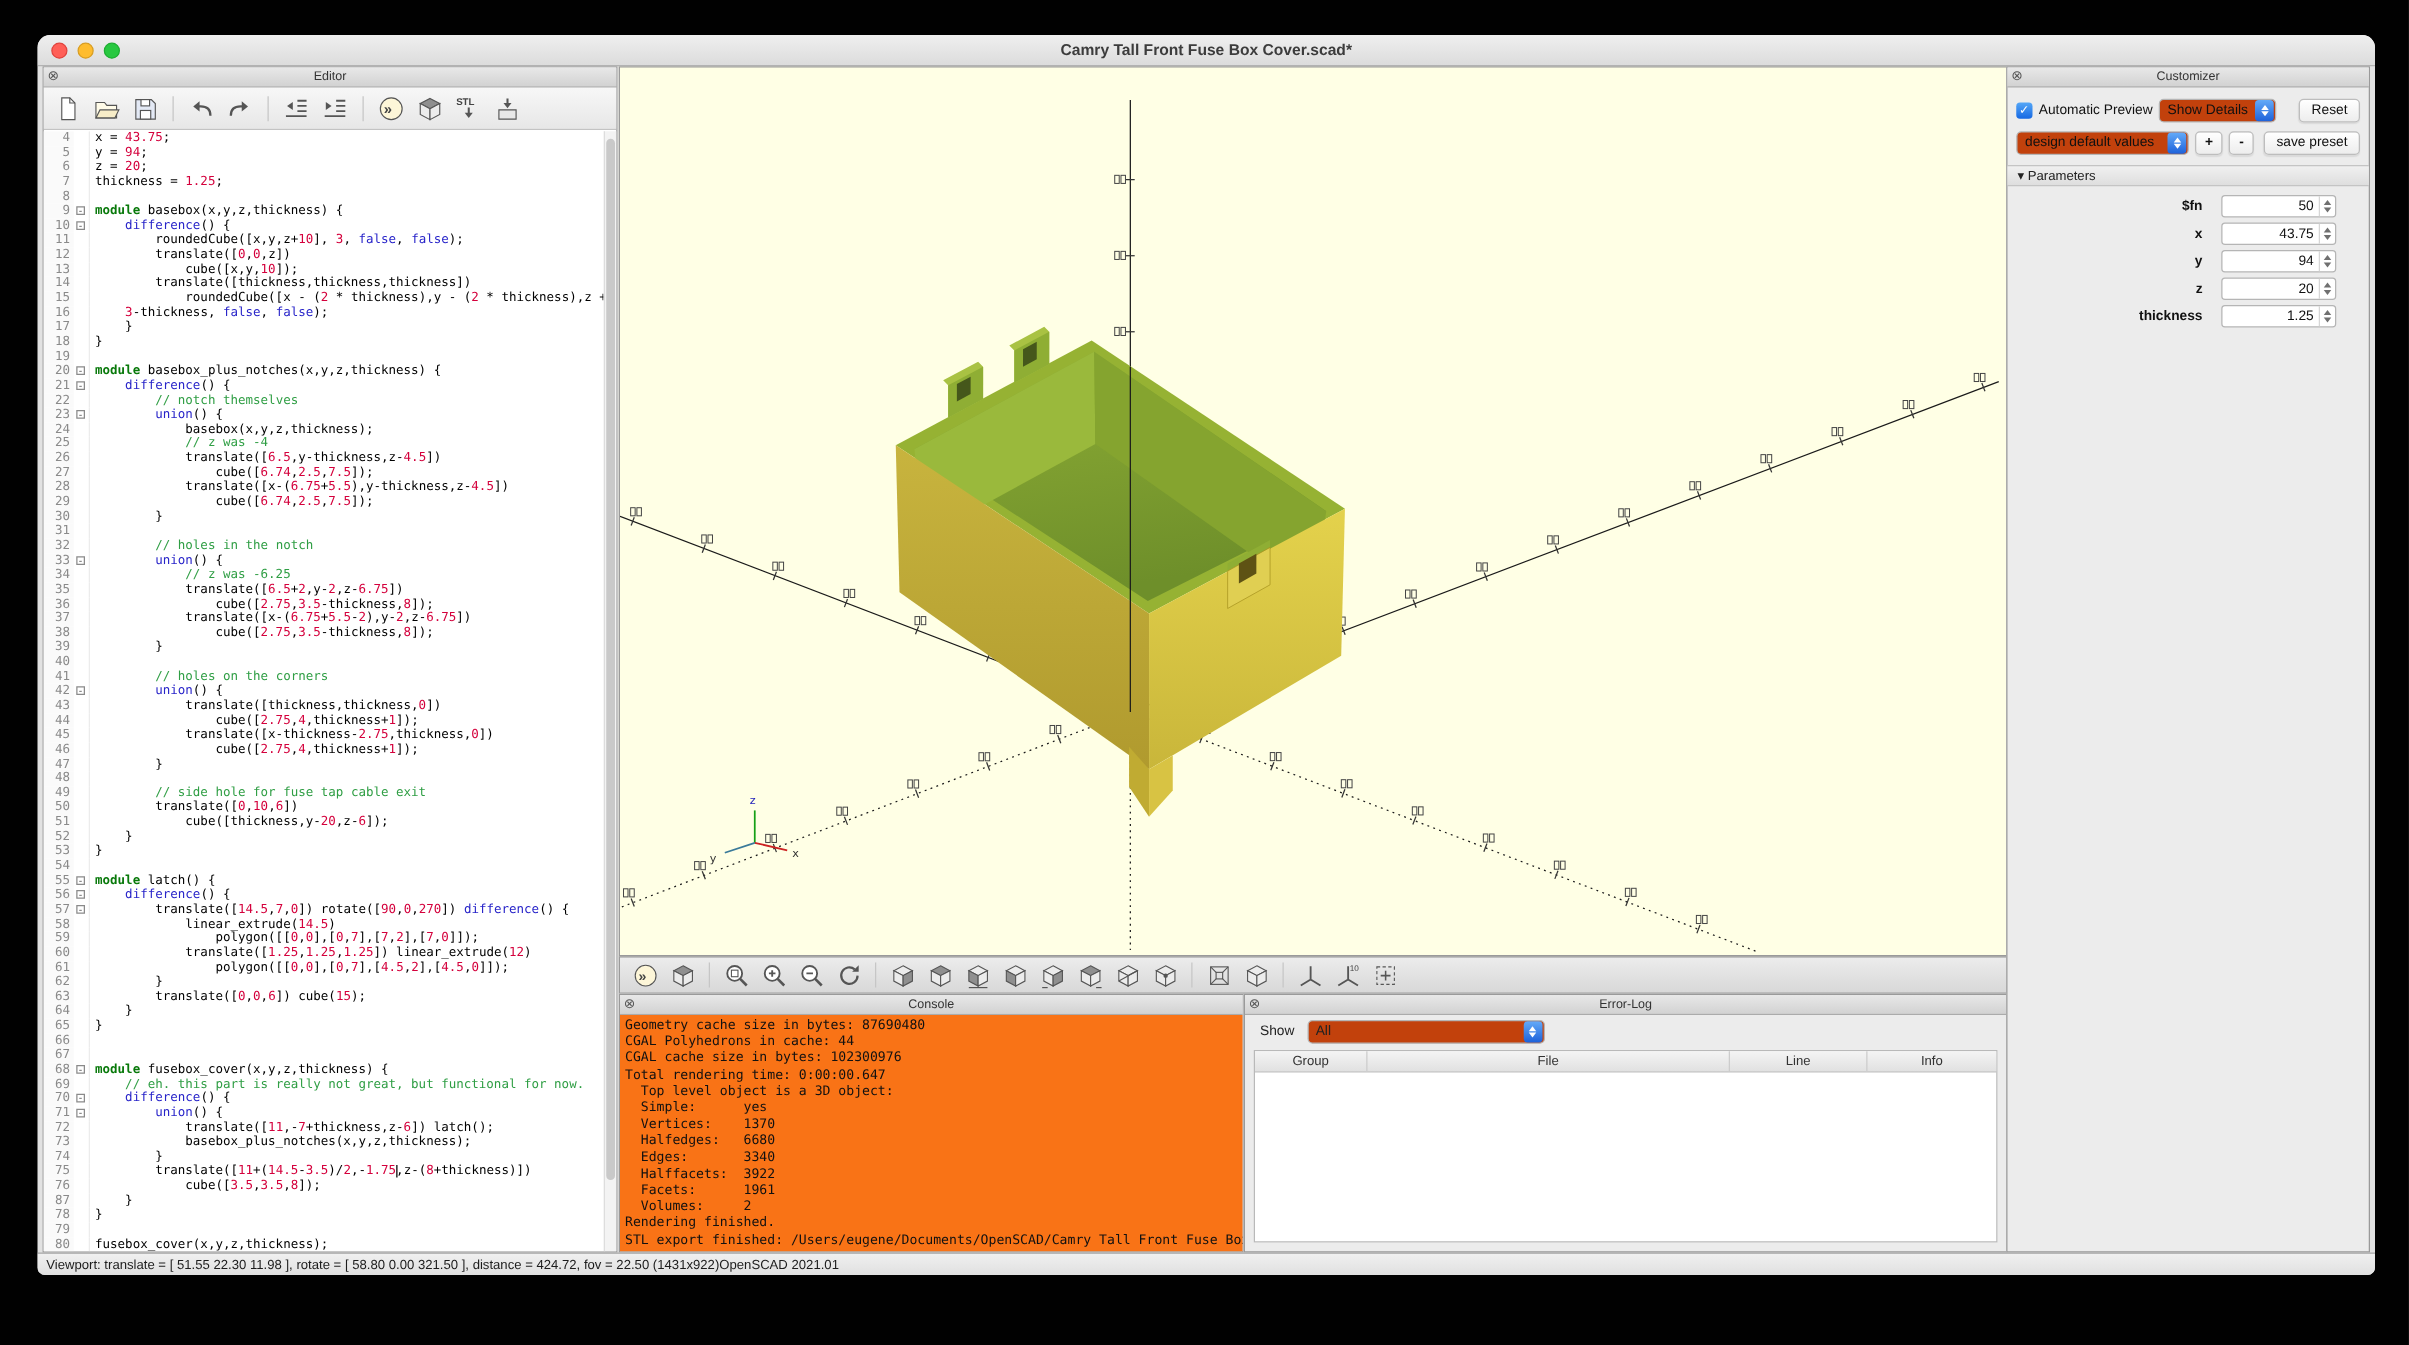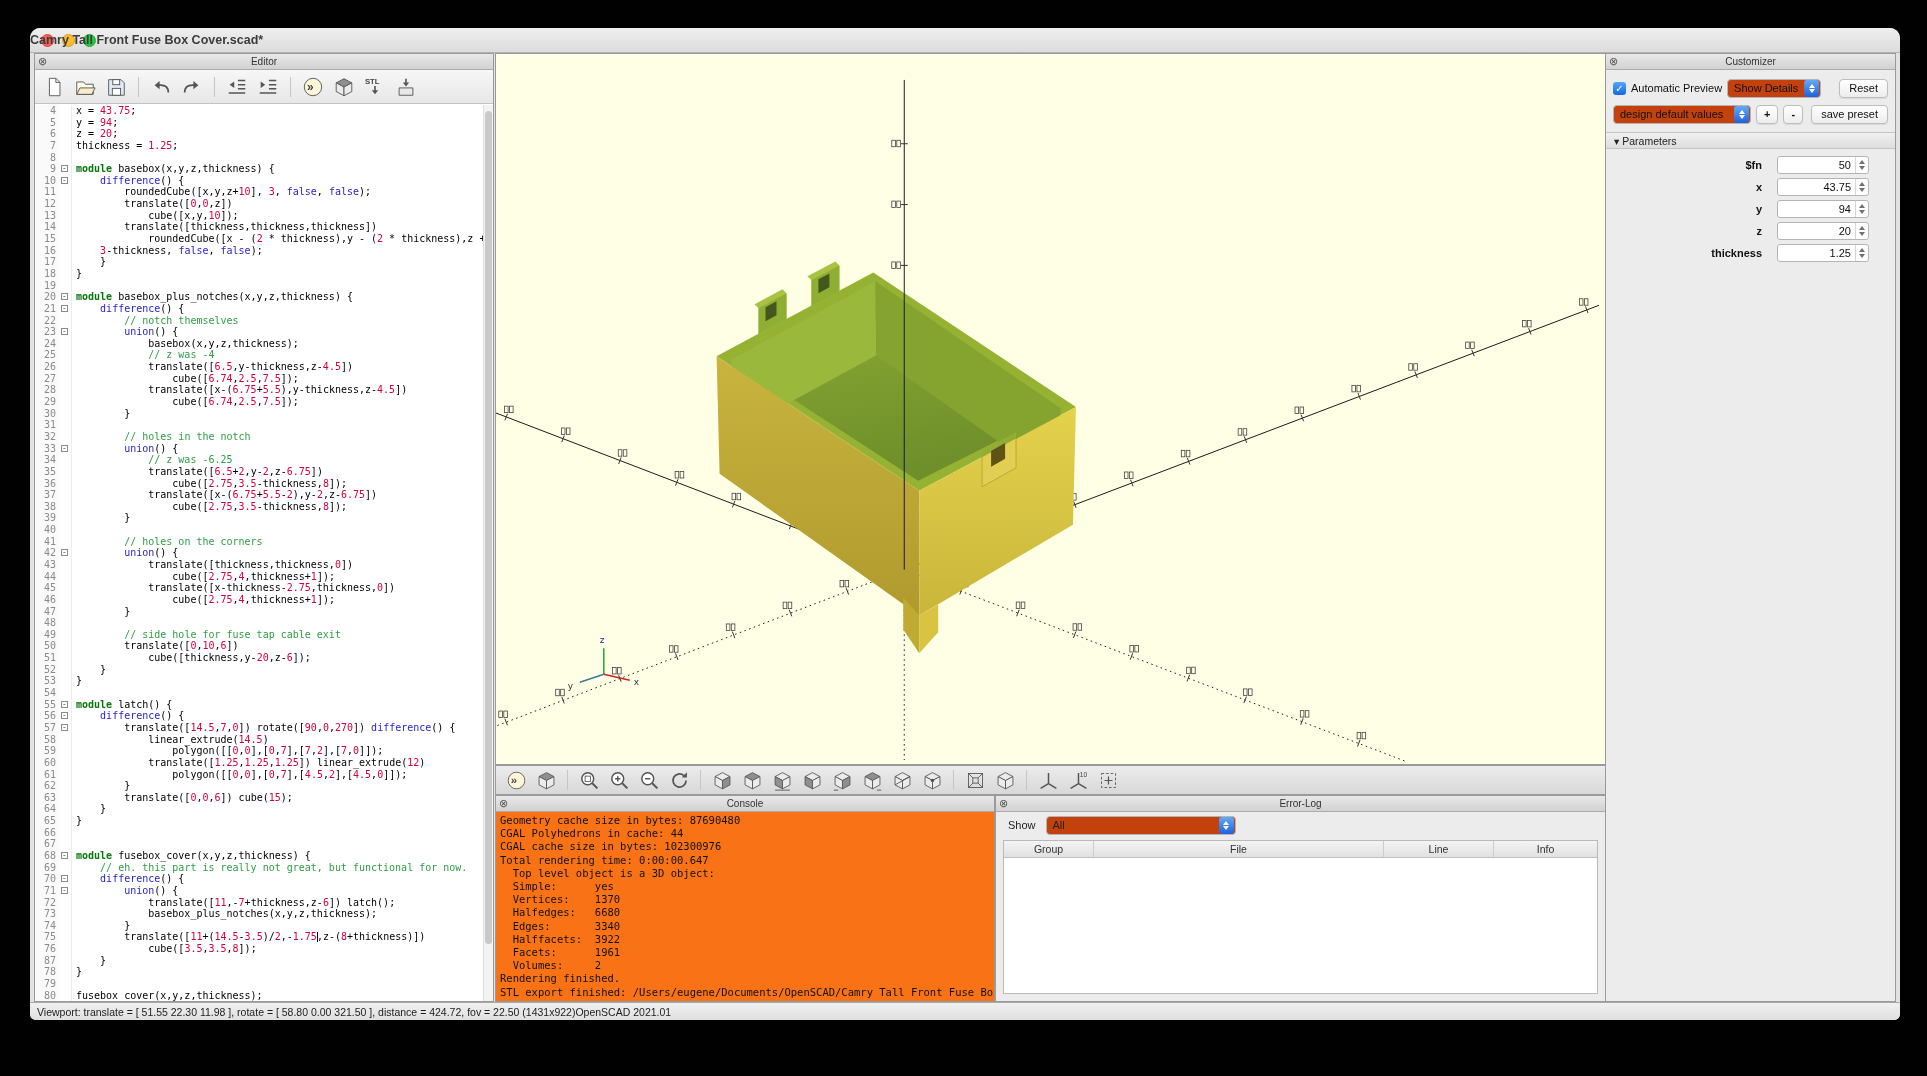--- a/index.html
+++ b/index.html
@@ -4,21 +4,21 @@
 <style>
   *{box-sizing:border-box;margin:0;padding:0}
   html,body{width:1927px;height:1076px;background:#020202;font-family:"Liberation Sans",sans-serif;overflow:hidden;position:relative}
   .window{position:absolute;left:30px;top:28px;width:1870px;height:992px;background:#e2e2e2;border-radius:10px 10px 6px 6px;box-shadow:0 18px 50px rgba(0,0,0,.65);overflow:hidden}
   .titlebar{position:absolute;left:0;top:0;right:0;height:25px;background:linear-gradient(#efefef,#dcdcdc);border-bottom:1px solid #b2b2b2;z-index:5}
   .traffic{position:absolute;left:11px;top:6px;display:flex;gap:8px}
   .tl{width:13px;height:13px;border-radius:50%;display:inline-block}
   .tl.red{background:#ff5f57;border:1px solid #e0443e}
   .tl.yellow{background:#febc2e;border:1px solid #d89e24}
   .tl.green{background:#28c840;border:1px solid #1eae32}
-  .title{position:absolute;left:0;right:0;top:0;height:25px;line-height:25px;font-size:12.5px;font-weight:bold;color:#3c3c3c}
+  .title{position:absolute;left:0;right:0;top:0;height:25px;line-height:25px;text-align:center;font-size:12.5px;font-weight:bold;color:#3c3c3c}
   .panel{position:absolute;background:#fff;border:1px solid #9a9a9a}
   .panel-head{height:16px;background:linear-gradient(#e8e8e8,#d2d2d2);border-bottom:1px solid #ababab;position:relative;text-align:center;font-size:10px;color:#333;line-height:15px}
   .dock-close{position:absolute;left:3px;top:0;font-size:11px;color:#555;line-height:15px}
 
   
   .editor-panel{left:4px;top:25px;width:460px;height:949px}
   .ed-toolbar{height:34px;background:linear-gradient(#f7f7f7,#e7e7e7);border-bottom:1px solid #c3c3c3;display:flex;align-items:center;padding:0 5px;gap:3px}
   .tool-btn{width:28px;height:28px;display:inline-flex;align-items:center;justify-content:center;border-radius:4px;flex:none}
   .tb-sep{width:1px;height:20px;background:#c6c6c6;margin:0 5px;flex:none}
   .code{position:absolute;top:51px;left:0;right:10px;bottom:0;overflow:hidden;background:#fff;font-family:"DejaVu Sans Mono",monospace;font-size:10px}

